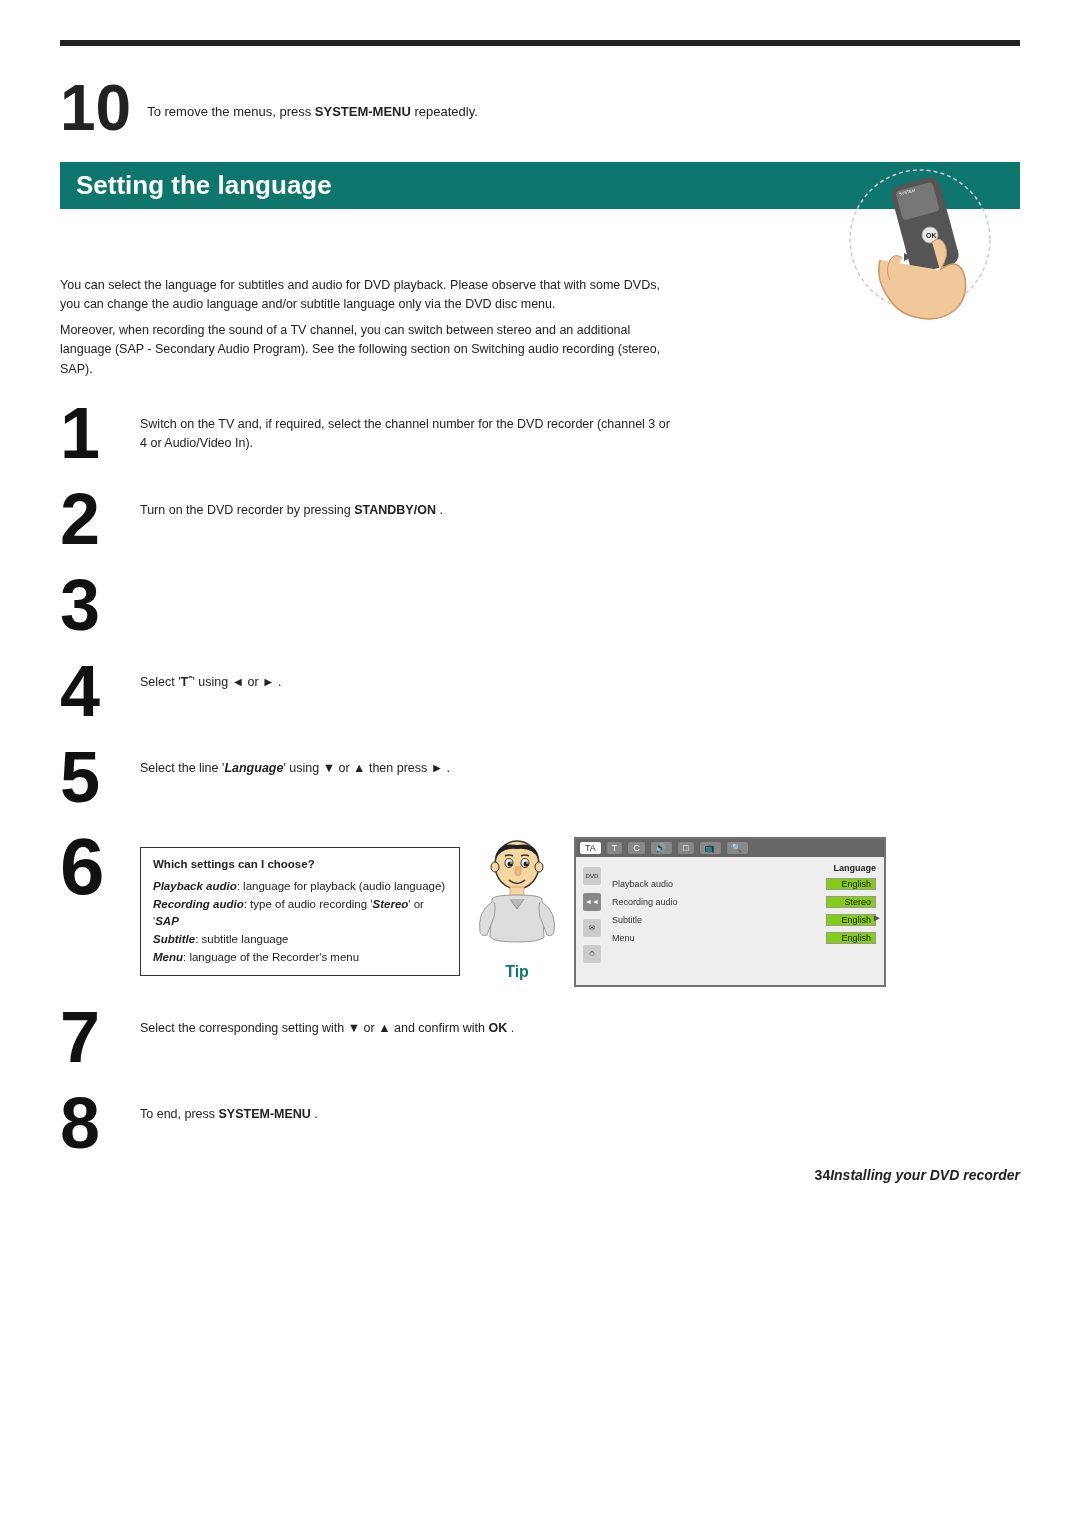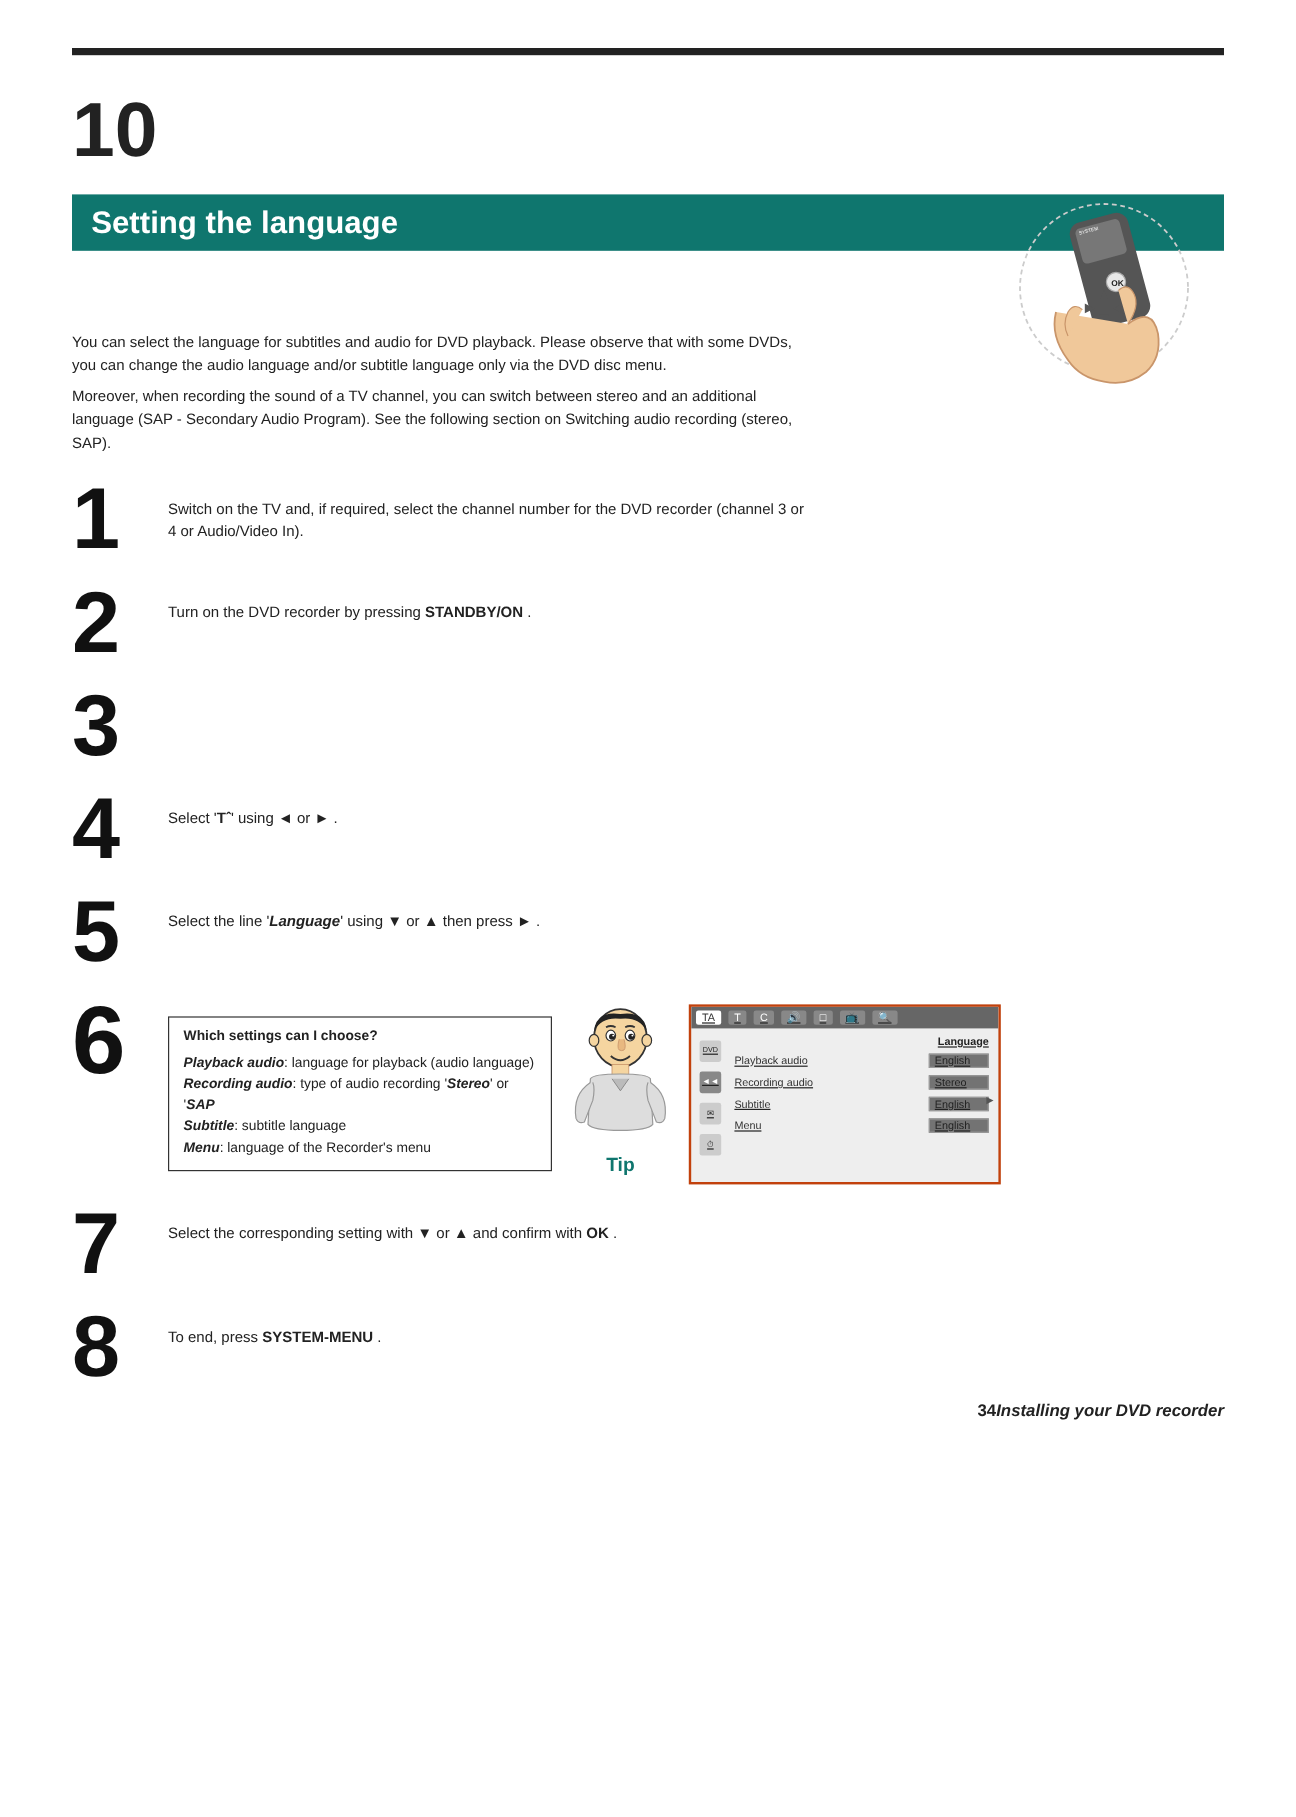--- a/index.html
+++ b/index.html
@@ -113,27 +113,26 @@
       font-size: 11.5px;
       line-height: 1.55;
       max-width: 320px;
       margin-top: 10px;
     }
     .which-settings-box .ws-title {
       font-weight: 700;
       margin-bottom: 4px;
     }
     .menu-screenshot {
-      border: 2px solid #c2410c;
-      width: 260px;
+      border: 2px solid #737373;
+      width: 312px;
       min-height: 150px;
       background: #eee;
       position: relative;
       overflow: hidden;
-      text-decoration: underline;
     }
     .menu-header {
       background: #666;
       display: flex;
       align-items: center;
       padding: 3px 4px;
       gap: 6px;
       font-size: 9px;
       color: #fff;
     }
@@ -188,26 +187,26 @@
     .menu-row {
       display: flex;
       justify-content: space-between;
       align-items: center;
       font-size: 9px;
       margin-bottom: 4px;
       padding: 1px 4px;
     }
     .menu-row-label { color: #333; }
     .menu-row-value {
-      background: #737373;
+      background: #84cc16;
       border: 1px solid #999;
       padding: 0 4px;
       font-size: 9px;
       min-width: 50px;
-      text-align: left;
+      text-align: right;
     }
     .step7-row { margin-top: 10px; }
     .step8-row { margin-top: 10px; }
     .footer-bar {
       position: absolute;
       bottom: 30px;
       left: 0;
       right: 0;
       display: flex;
       align-items: center;
@@ -227,20 +226,23 @@
 </head>
 <body>
 
 <div class="page-container">
   
   <div class="top-bar"></div>
 
   
   <div class="step10-row">
     <div class="step10-num">10</div>
+    <div class="step10-text">
+      <span>To remove the menus, press </span><strong>SYSTEM-MENU</strong><span> repeatedly.</span>
+    </div>
   </div>
 
   
   <div class="section-title-box">Setting the language</div>
 
   
   <div class="remote-img-container">
     <svg class="remote-svg" viewBox="0 0 200 180" xmlns="http://www.w3.org/2000/svg">
 
       <circle cx="100" cy="80" r="70" fill="none" stroke="#ccc" stroke-width="1.5" stroke-dasharray="4,3"></circle>

